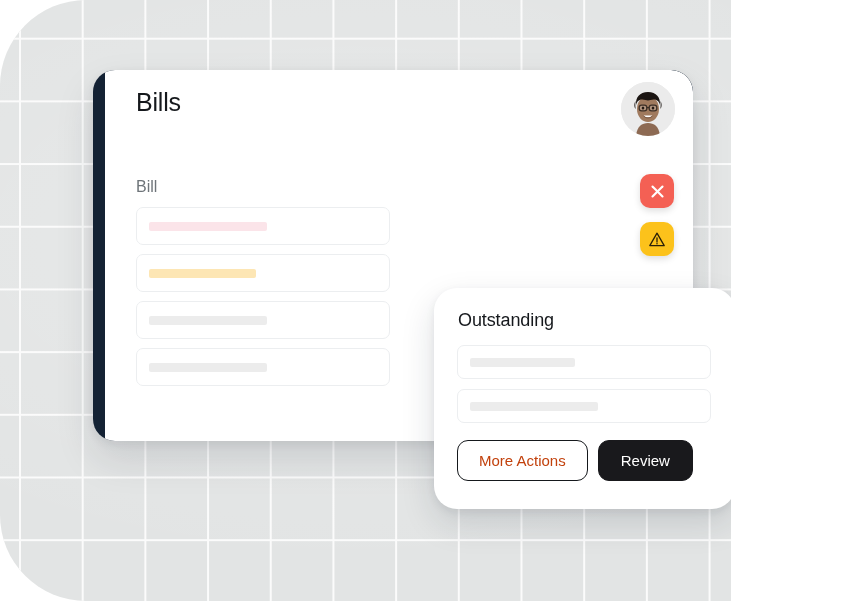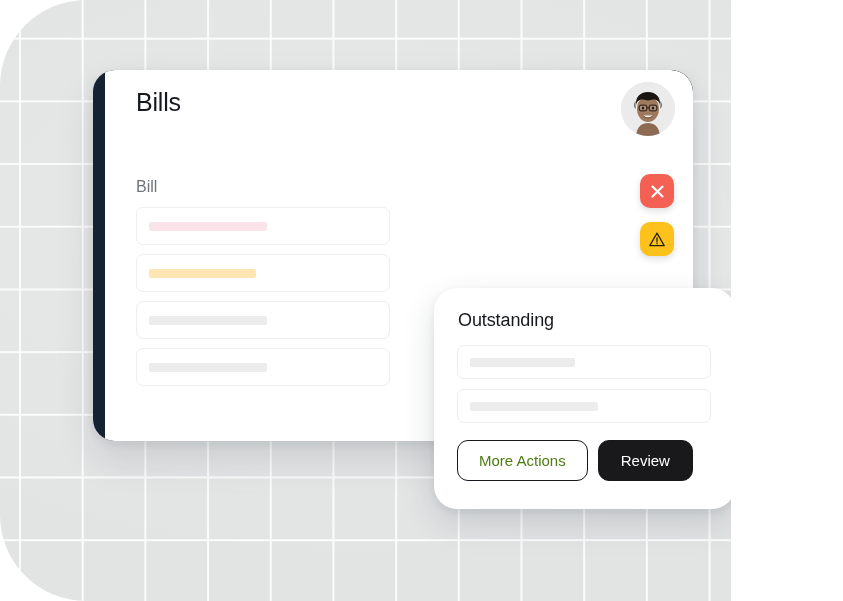--- a/index.html
+++ b/index.html
@@ -187,21 +187,21 @@
     font-size: 15px;
     display: flex;
     align-items: center;
     justify-content: center;
     box-sizing: border-box;
     cursor: pointer;
   }
   .btn-secondary {
     background: #ffffff;
     border: 1.6px solid #15181c;
-    color: #4d7c0f;
+    color: #c2410c;
     padding: 8px 21px;
   }
   .btn-primary {
     background: #19191c;
     border: 1.6px solid #19191c;
     color: #ffffff;
     padding: 0 22px;
   }
 </style>
 </head>

